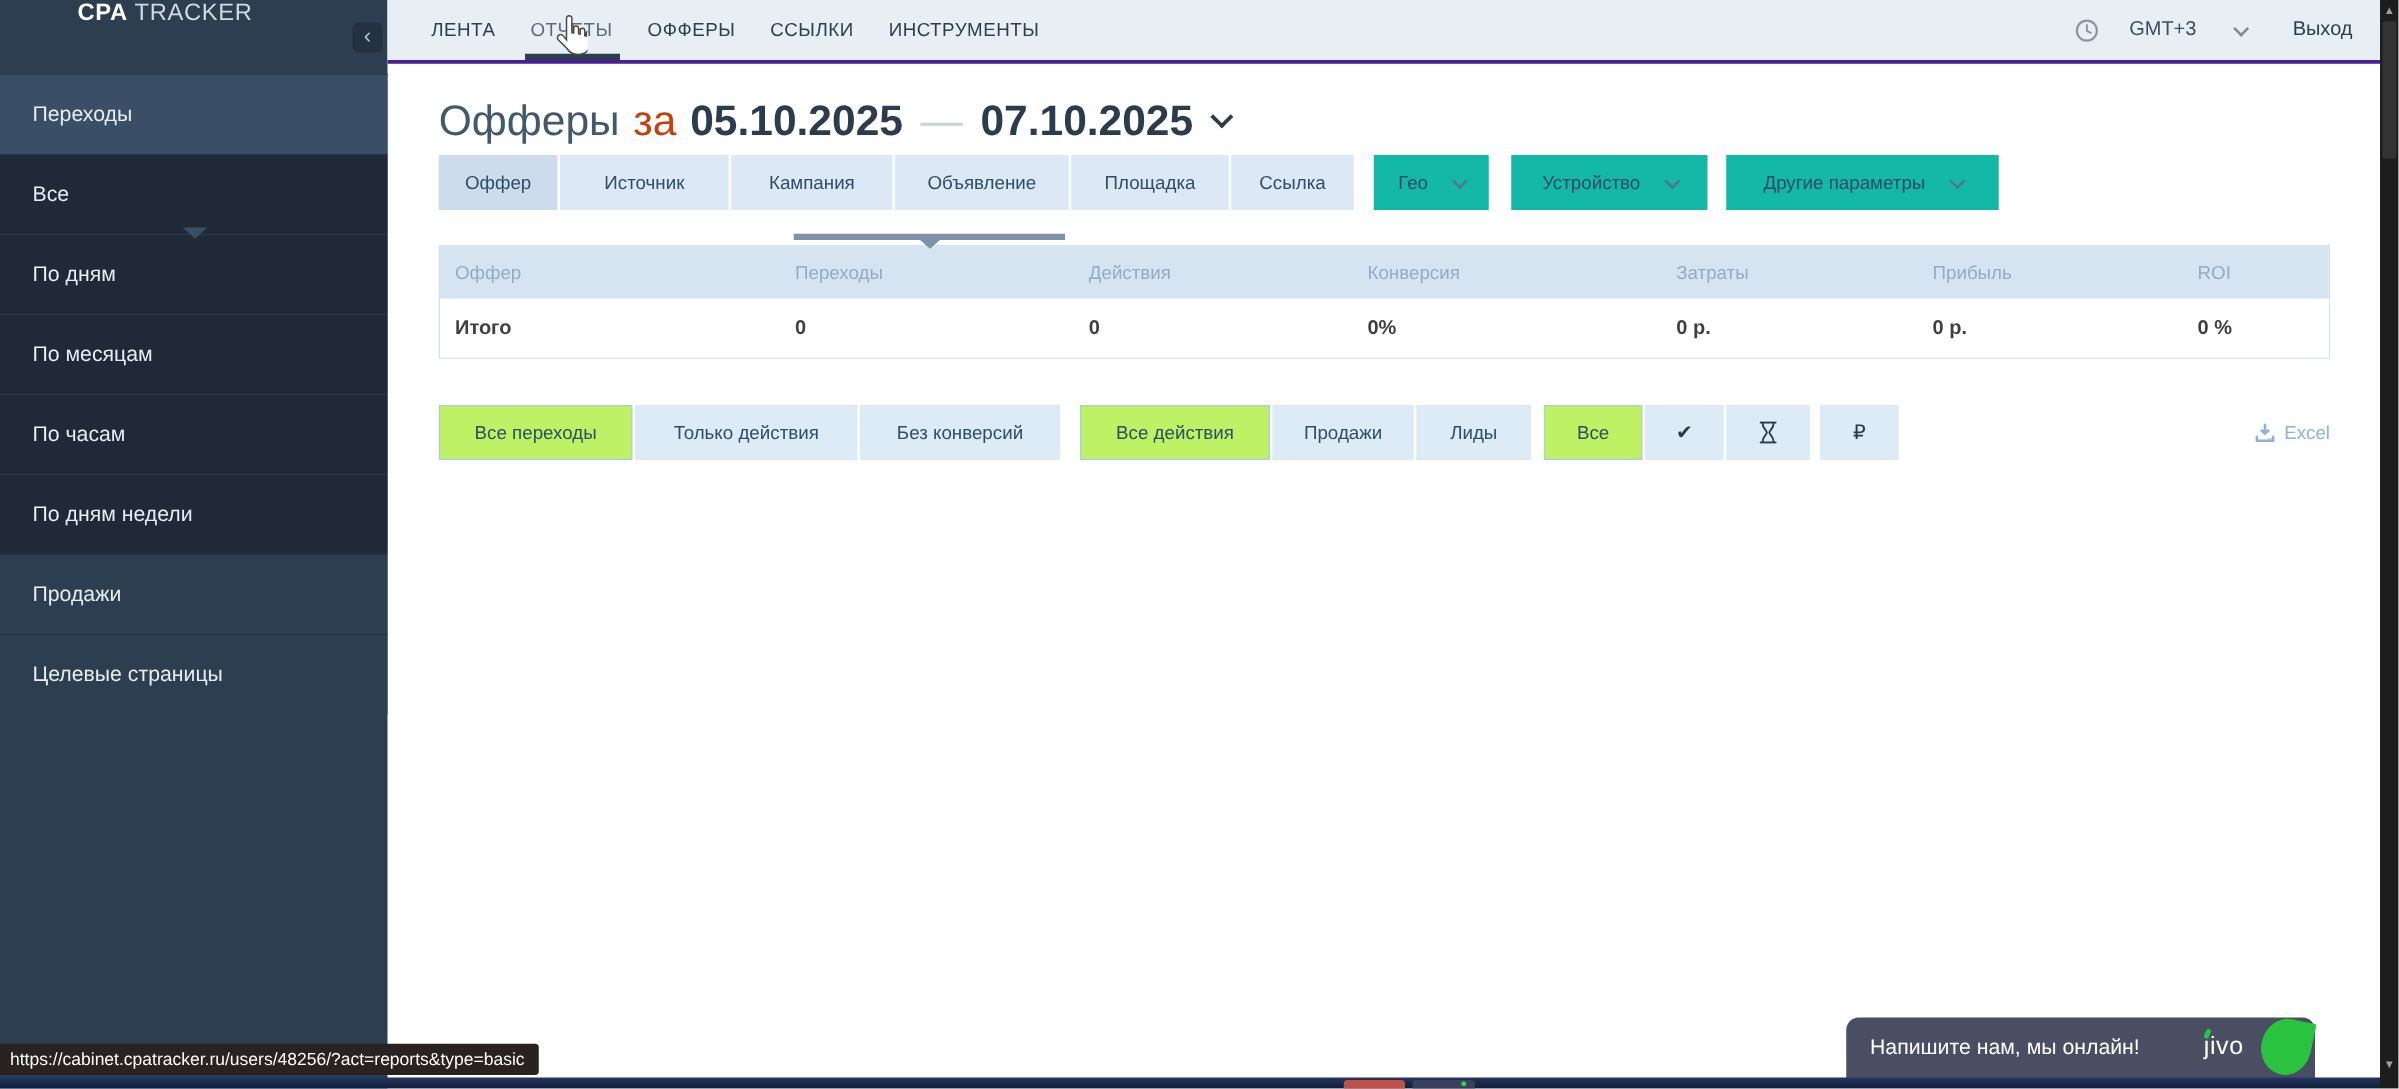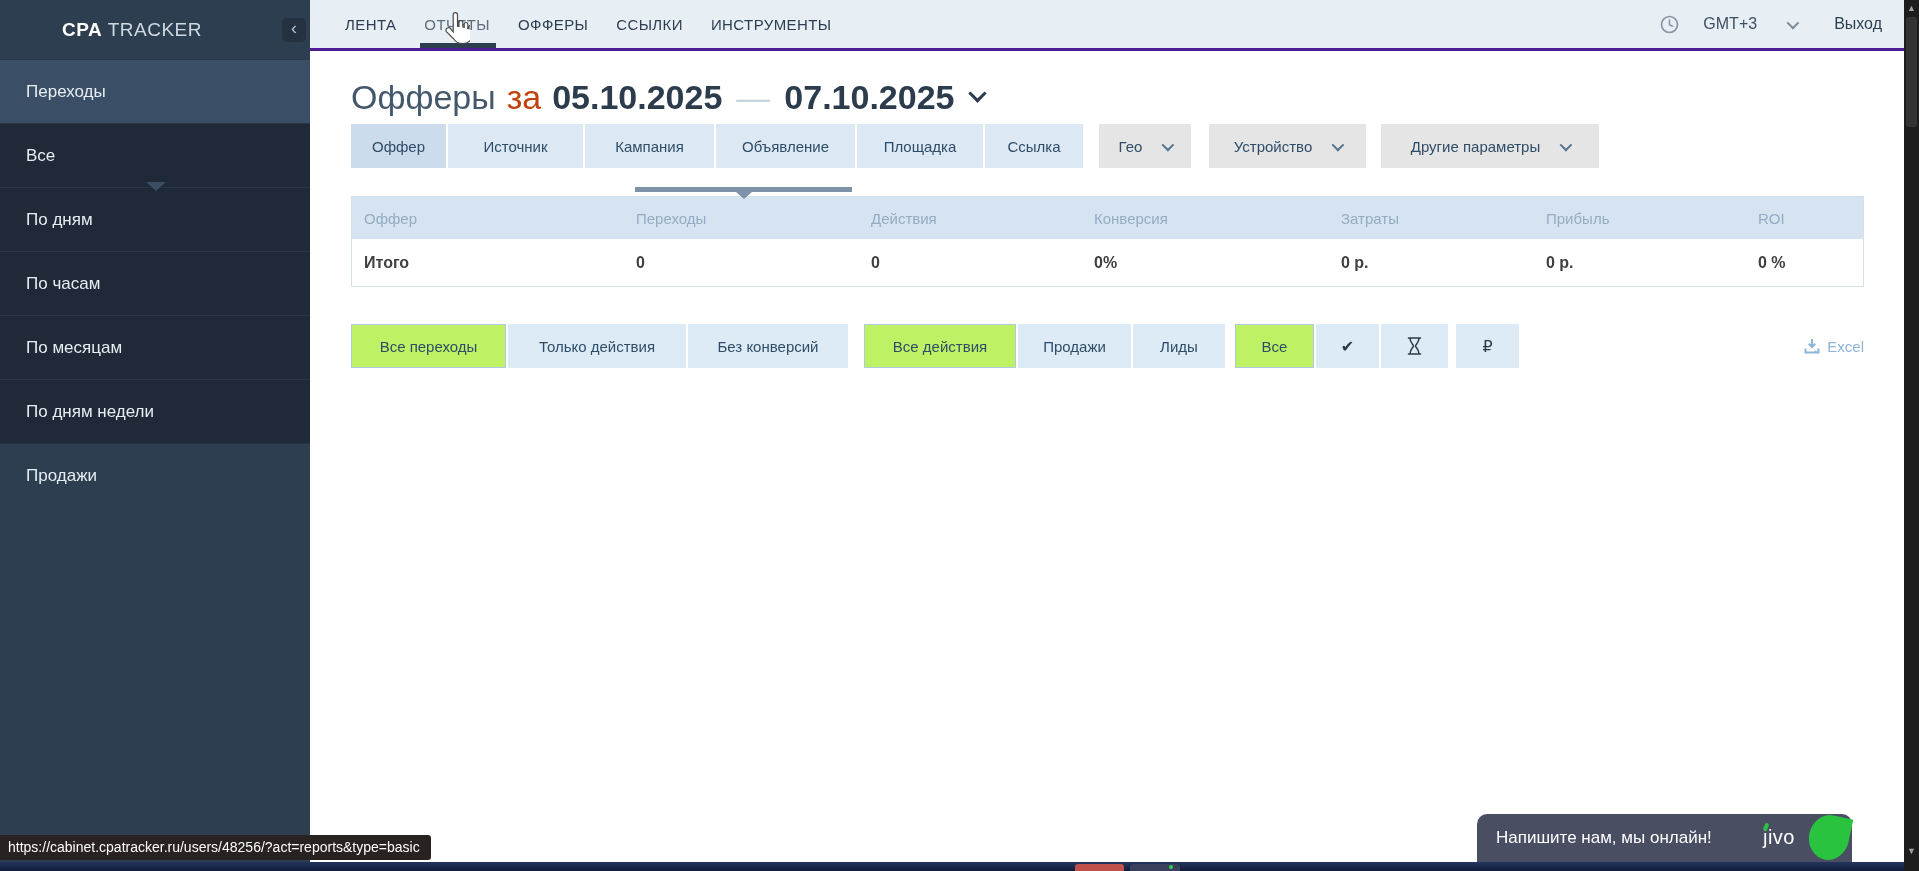--- a/index.html
+++ b/index.html
@@ -4,21 +4,21 @@
 <style>
   * { margin:0; padding:0; box-sizing:border-box; }
   html,body { background:#fff; }
   .app {
     position:relative; width:1919px; height:871px; overflow:hidden;
     font-family:"Liberation Sans","DejaVu Sans",sans-serif; background:#fff;
     -webkit-font-smoothing:antialiased;
   }
   
   .sidebar { position:absolute; left:0; top:0; width:310px; height:871px; background:#2d3e50; z-index:2; }
-  .sidebar-header { height:59px; display:flex; align-items:center; padding:0 8px 0 62px; position:relative; }
+  .sidebar-header { height:59px; display:flex; padding:0 8px 0 62px; position:relative; }
   .logo { font-size:19px; letter-spacing:.5px; color:#cfd9e2; font-weight:300; white-space:nowrap; }
   .logo b { color:#ffffff; font-weight:700; }
   .collapse-btn {
     position:absolute; right:4px; top:18px; width:24px; height:24px; background:#233140;
     border-radius:5px; color:#b7c2cc; font-size:18px; line-height:21px; text-align:center; cursor:pointer;
   }
   .menu { position:relative; }
   .menu-item {
     height:64px; display:flex; align-items:center; padding-left:26px;
     font-size:17px; color:#e6edf3; cursor:pointer; background:#2d3e50;
@@ -58,21 +58,21 @@
   .pt-date { font-weight:700; color:#2d3c4c; }
   .pt-dash { color:#c9d3dd; font-weight:400; margin:0 14px; }
   .pt-chev { width:13px; height:13px; border-right:3px solid #2d3c4c; border-bottom:3px solid #2d3c4c;
              transform:rotate(45deg); margin:-8px 0 0 16px; cursor:pointer; }
   
   .tabs { margin-top:7px; display:flex; height:44px; font-size:15px; color:#2f4d68; }
   .tab { display:flex; align-items:center; justify-content:center; background:#dce8f4;
          border-right:2px solid #fff; cursor:pointer; }
   .tab:nth-child(6) { border-right:none; }
   .tab.active { background:#cddcec; }
-  .ddtab { display:flex; align-items:center; justify-content:center; gap:20px; background:#e5e5e5; cursor:pointer; }
+  .ddtab { display:flex; align-items:center; justify-content:center; gap:20px; background:#14b8a6; cursor:pointer; }
   .ddtab .chev { border-color:#54748f; margin-left:0; }
   
   .table-wrap { position:relative; margin-top:28px; border:1px solid #d2e1ee; }
   .sort-bar { position:absolute; top:-10px; left:283px; width:217px; height:5px; background:#7e93a7; }
   .sort-caret { position:absolute; top:-5px; left:384px; width:0; height:0;
                 border-left:8px solid transparent; border-right:8px solid transparent; border-top:7px solid #7e93a7; }
   .tgrid { display:grid; grid-template-columns:284px 235px 223px 247px 205px 212px auto; align-items:center; }
   .thead { background:#d6e4f1; height:42px; color:#94acc3; font-size:15px; }
   .thead > div { cursor:pointer; }
   .trow { background:#fff; height:47px; color:#404040; font-weight:700; font-size:16px; }
@@ -127,30 +127,33 @@
           <span>Переходы</span>
         </div>
       <div class="active-caret"></div>
       <div class="menu-item sub">
           <span>Все</span>
         </div>
       <div class="menu-item sub">
           <span>По дням</span>
         </div>
       <div class="menu-item sub">
+          <span>По месяцам</span>
+        </div>
+      <div class="menu-item sub">
           <span>По часам</span>
-        </div>
-      <div class="menu-item sub">
-          <span>По месяцам</span>
         </div>
       <div class="menu-item sub">
           <span>По дням недели</span>
         </div>
       <div class="menu-item">
           <span>Продажи</span>
+        </div>
+      <div class="menu-item">
+          <span>Целевые страницы</span>
         </div>
     </div>
   </div>
 
   <div class="topbar">
     <div class="nav">
       <div class="nav-item">
           <span>ЛЕНТА</span>
         </div>
       <div class="nav-item active">

